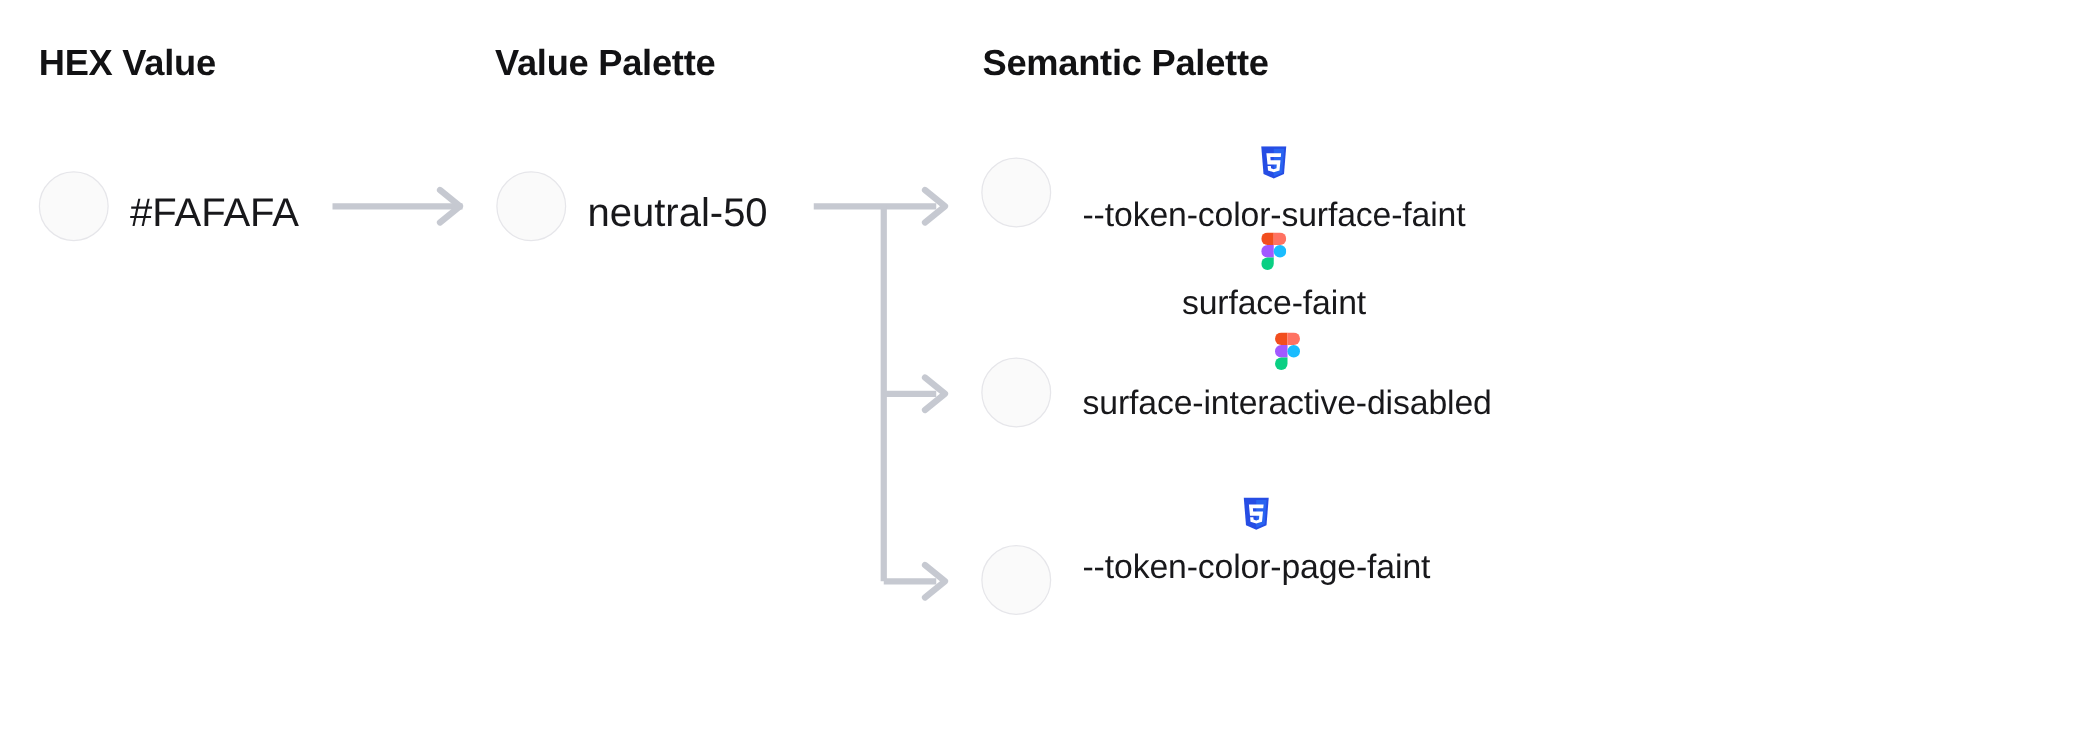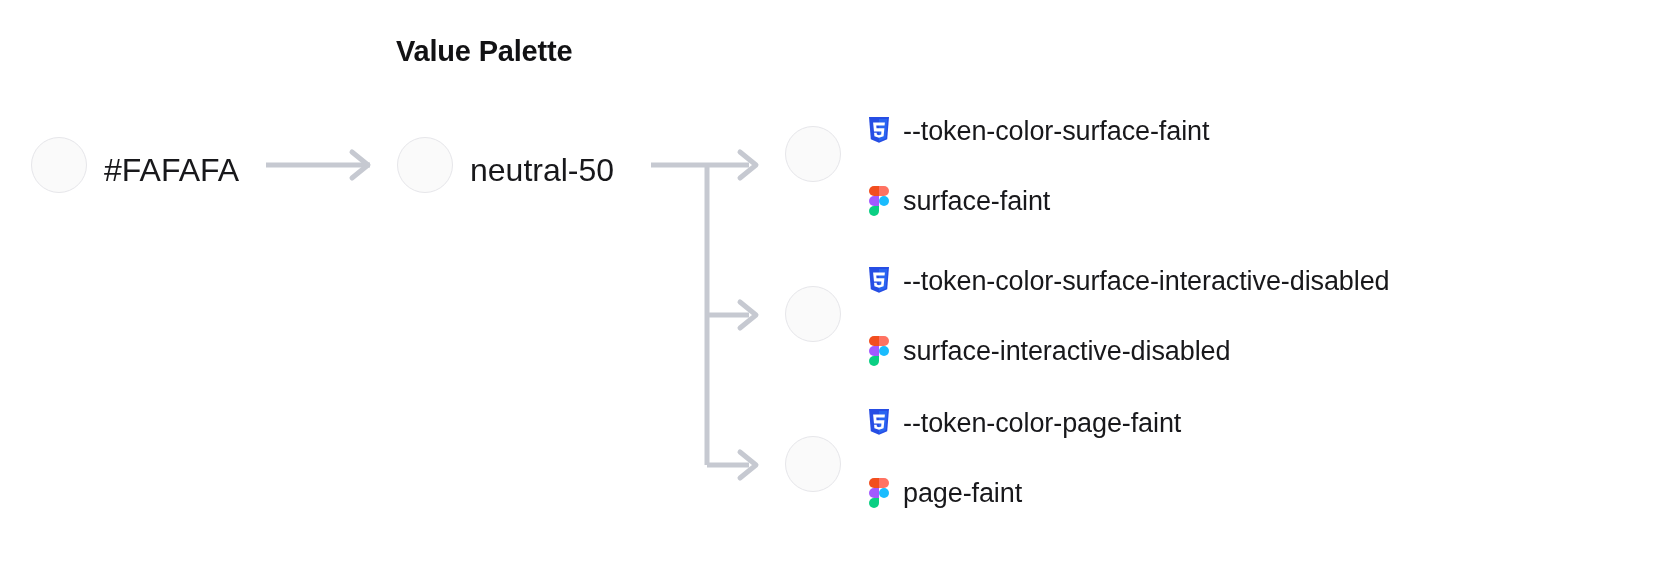--- a/index.html
+++ b/index.html
@@ -69,27 +69,29 @@
     pointer-events: none;
   }
 
   
   .token-group {
     position: absolute;
     left: 866px;
   }
   .token-group.g1 { top: 116px; }
   .token-group.g2 { top: 266px; }
-  .token-group.g3 { top: 408px; }
+  .token-group.g3 { top: 397px; }
 
   .token-row {
     display: flex;
+    align-items: center;
     gap: 11px;
     height: 42px;
     white-space: nowrap;
+    flex-direction: column;
   }
   .token-row + .token-row { margin-top: 28px; }
 
   .token-text {
     font-size: 27px;
     font-weight: 400;
     color: #18181b;
     letter-spacing: -0.1px;
   }
 
@@ -100,21 +102,23 @@
     align-items: center;
     justify-content: center;
     flex: 0 0 auto;
   }
 </style>
 </head>
 <body>
 
 <div class="canvas">
 
+  <div class="col-title hex">HEX Value</div>
   <div class="col-title core">Value Palette</div>
+  <div class="col-title semantic">Semantic Palette</div>
 
   <div class="swatch s-hex" style="background: rgb(250, 250, 250);"></div>
   <div class="swatch s-core" style="background: rgb(250, 250, 250);"></div>
   <div class="swatch s-sem-1" style="background: rgb(250, 250, 250);"></div>
   <div class="swatch s-sem-2" style="background: rgb(250, 250, 250);"></div>
   <div class="swatch s-sem-3" style="background: rgb(250, 250, 250);"></div>
 
   <div class="value-label v-hex">#FAFAFA</div>
   <div class="value-label v-core">neutral-50</div>
 
@@ -159,30 +163,20 @@
           <path d="M5 20 H10 V25 A5 5 0 1 1 5 20 Z" fill="#0ACF83"></path>
         </svg>
       </span>
       <span class="token-text">surface-faint</span>
     </div>
   </div>
 
   <div class="token-group g2">
     <div class="token-row">
       <span class="icon-slot">
-        <svg width="24" height="28" viewBox="0 0 24 28" xmlns="http://www.w3.org/2000/svg">
-          <path d="M2 0 L22 0 L20.2 22.2 L12 25.8 L3.8 22.2 Z" fill="#264DE4"></path>
-          <path d="M12 1.9 L20.3 1.9 L18.8 21.2 L12 24.2 Z" fill="#2965F1"></path>
-          <path d="M6.1 5.6 L17.9 5.6 L17.6 8.6 L9.3 8.6 L9.5 11.2 L17.4 11.2 L16.6 19.3 L12 20.8 L7.4 19.3 L7.1 15.8 L9.7 15.8 L9.85 17.6 L12 18.3 L14.2 17.6 L14.4 14.5 L7 14.5 L6.1 5.6 Z" fill="#ffffff"></path>
-        </svg>
-      </span>
-      <span class="token-text">--token-color-surface-interactive-disabled</span>
-    </div>
-    <div class="token-row">
-      <span class="icon-slot">
         <svg width="20" height="30" viewBox="0 0 20 30" xmlns="http://www.w3.org/2000/svg">
           <path d="M5 0 H10 V10 H5 A5 5 0 0 1 5 0 Z" fill="#F24E1E"></path>
           <path d="M10 0 H15 A5 5 0 0 1 15 10 H10 Z" fill="#FF7262"></path>
           <path d="M5 10 H10 V20 H5 A5 5 0 0 1 5 10 Z" fill="#A259FF"></path>
           <circle cx="15" cy="15" r="5" fill="#1ABCFE"></circle>
           <path d="M5 20 H10 V25 A5 5 0 1 1 5 20 Z" fill="#0ACF83"></path>
         </svg>
       </span>
       <span class="token-text">surface-interactive-disabled</span>
     </div>
@@ -192,27 +186,15 @@
     <div class="token-row">
       <span class="icon-slot">
         <svg width="24" height="28" viewBox="0 0 24 28" xmlns="http://www.w3.org/2000/svg">
           <path d="M2 0 L22 0 L20.2 22.2 L12 25.8 L3.8 22.2 Z" fill="#264DE4"></path>
           <path d="M12 1.9 L20.3 1.9 L18.8 21.2 L12 24.2 Z" fill="#2965F1"></path>
           <path d="M6.1 5.6 L17.9 5.6 L17.6 8.6 L9.3 8.6 L9.5 11.2 L17.4 11.2 L16.6 19.3 L12 20.8 L7.4 19.3 L7.1 15.8 L9.7 15.8 L9.85 17.6 L12 18.3 L14.2 17.6 L14.4 14.5 L7 14.5 L6.1 5.6 Z" fill="#ffffff"></path>
         </svg>
       </span>
       <span class="token-text">--token-color-page-faint</span>
     </div>
-    <div class="token-row">
-      <span class="icon-slot">
-        <svg width="20" height="30" viewBox="0 0 20 30" xmlns="http://www.w3.org/2000/svg">
-          <path d="M5 0 H10 V10 H5 A5 5 0 0 1 5 0 Z" fill="#F24E1E"></path>
-          <path d="M10 0 H15 A5 5 0 0 1 15 10 H10 Z" fill="#FF7262"></path>
-          <path d="M5 10 H10 V20 H5 A5 5 0 0 1 5 10 Z" fill="#A259FF"></path>
-          <circle cx="15" cy="15" r="5" fill="#1ABCFE"></circle>
-          <path d="M5 20 H10 V25 A5 5 0 1 1 5 20 Z" fill="#0ACF83"></path>
-        </svg>
-      </span>
-      <span class="token-text">page-faint</span>
-    </div>
   </div>
 
 </div>
 
 </body></html>

